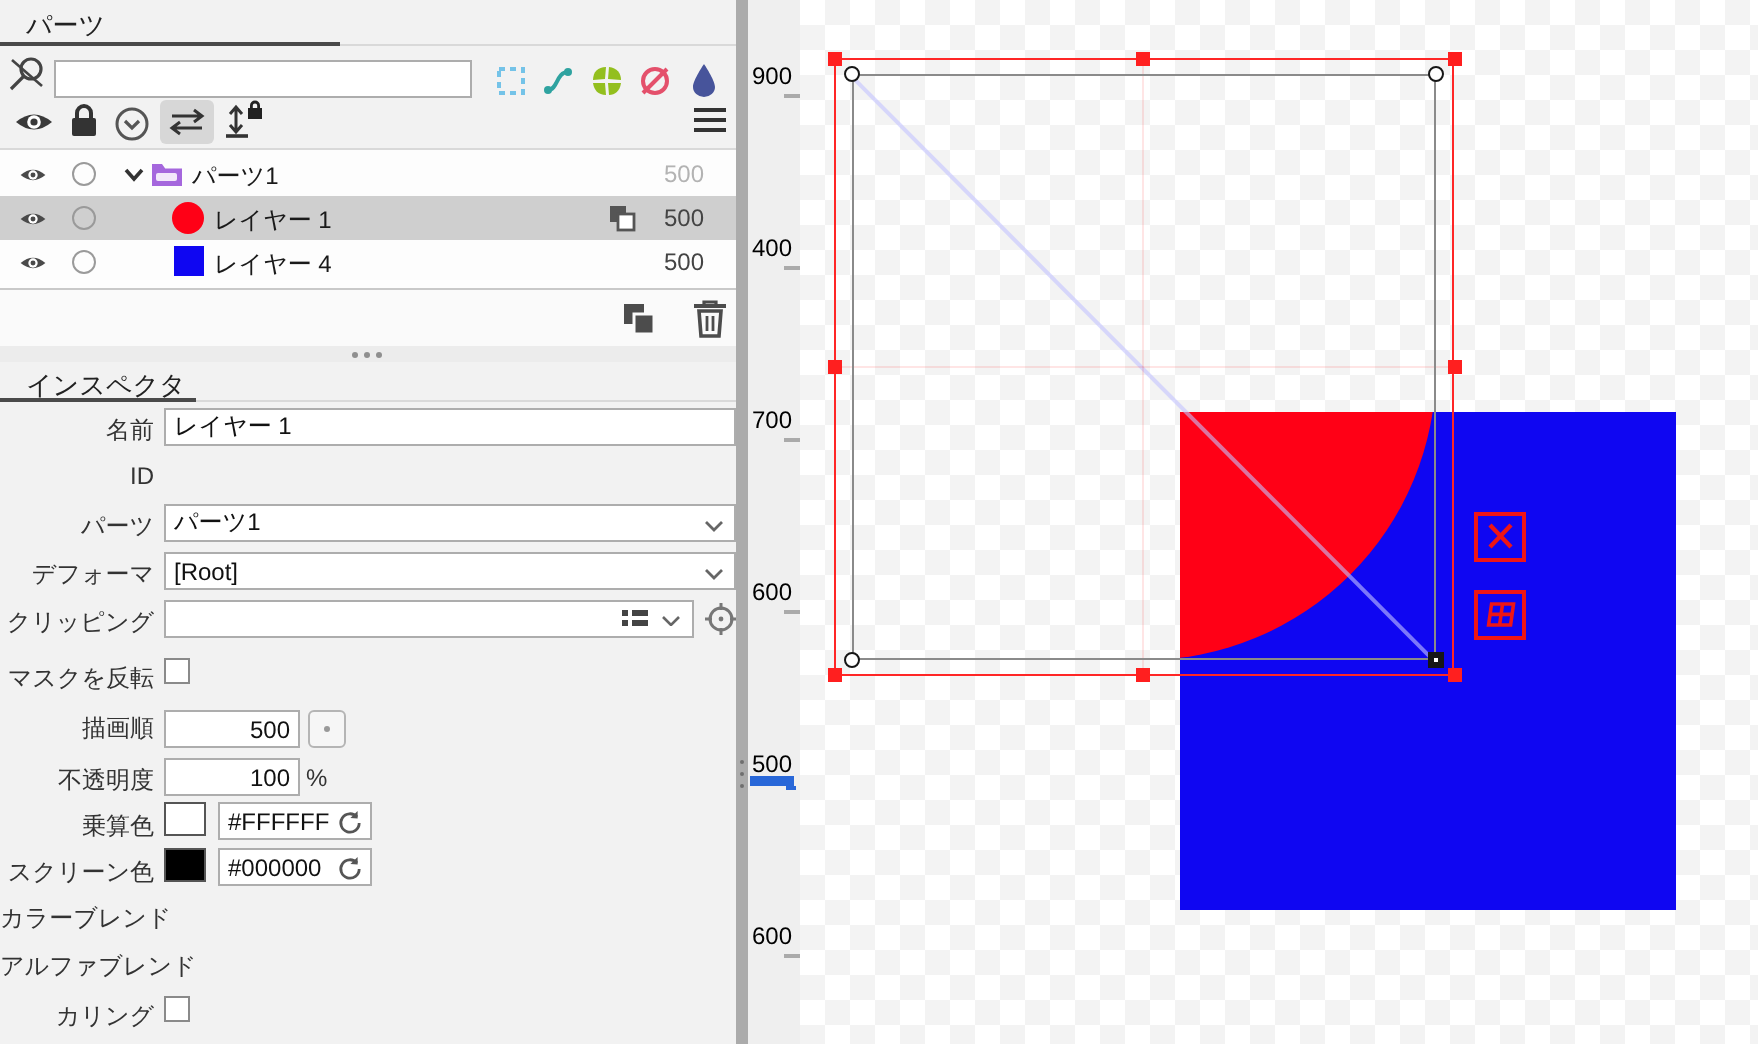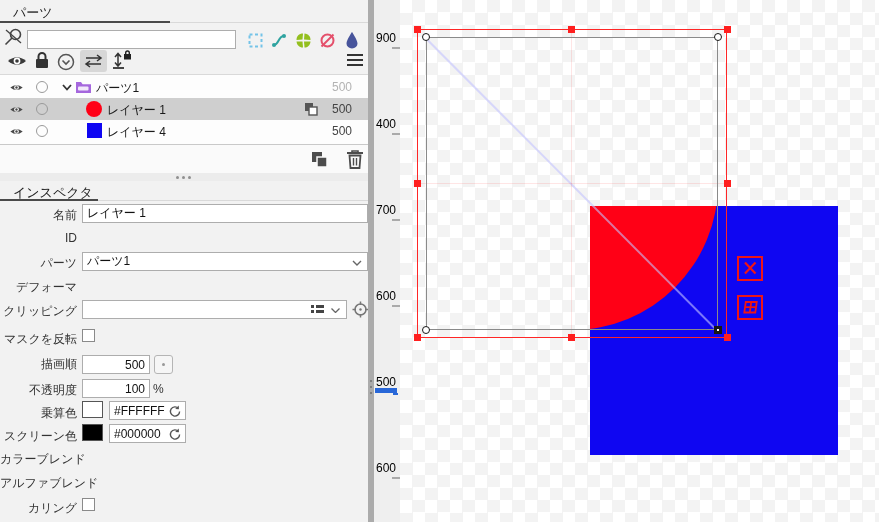--- a/index.html
+++ b/index.html
@@ -190,20 +190,26 @@
 
   <div class="lbl" style="top:255px">パーツ</div>
   <div class="sel" style="left:82px;top:252px;width:286px">
     <span>パーツ1</span>
     <svg class="chev" width="10" height="6" viewBox="0 0 10 6">
         <path d="M1 1 L5 5 L9 1" fill="none" stroke="#666" stroke-width="1.4"></path>
       </svg>
   </div>
 
   <div class="lbl" style="top:279px">デフォーマ</div>
+  <div class="sel" style="left:82px;top:276px;width:286px">
+    <span>[Root]</span>
+    <svg class="chev" width="10" height="6" viewBox="0 0 10 6">
+        <path d="M1 1 L5 5 L9 1" fill="none" stroke="#666" stroke-width="1.4"></path>
+      </svg>
+  </div>
 
   <div class="lbl" style="top:303px">クリッピング</div>
   <div class="sel" style="left:82px;top:300px;width:265px">
     <span></span>
     <svg class="abs" style="right:22px;top:3px;position:absolute" width="13" height="12" viewBox="0 0 13 12">
       <rect x="0" y="1" width="3" height="3" fill="#444"></rect>
         <rect x="5" y="1" width="8" height="3" fill="#444"></rect>
       <rect x="0" y="6" width="3" height="3" fill="#444"></rect>
         <rect x="5" y="6" width="8" height="3" fill="#444"></rect>
     </svg>

